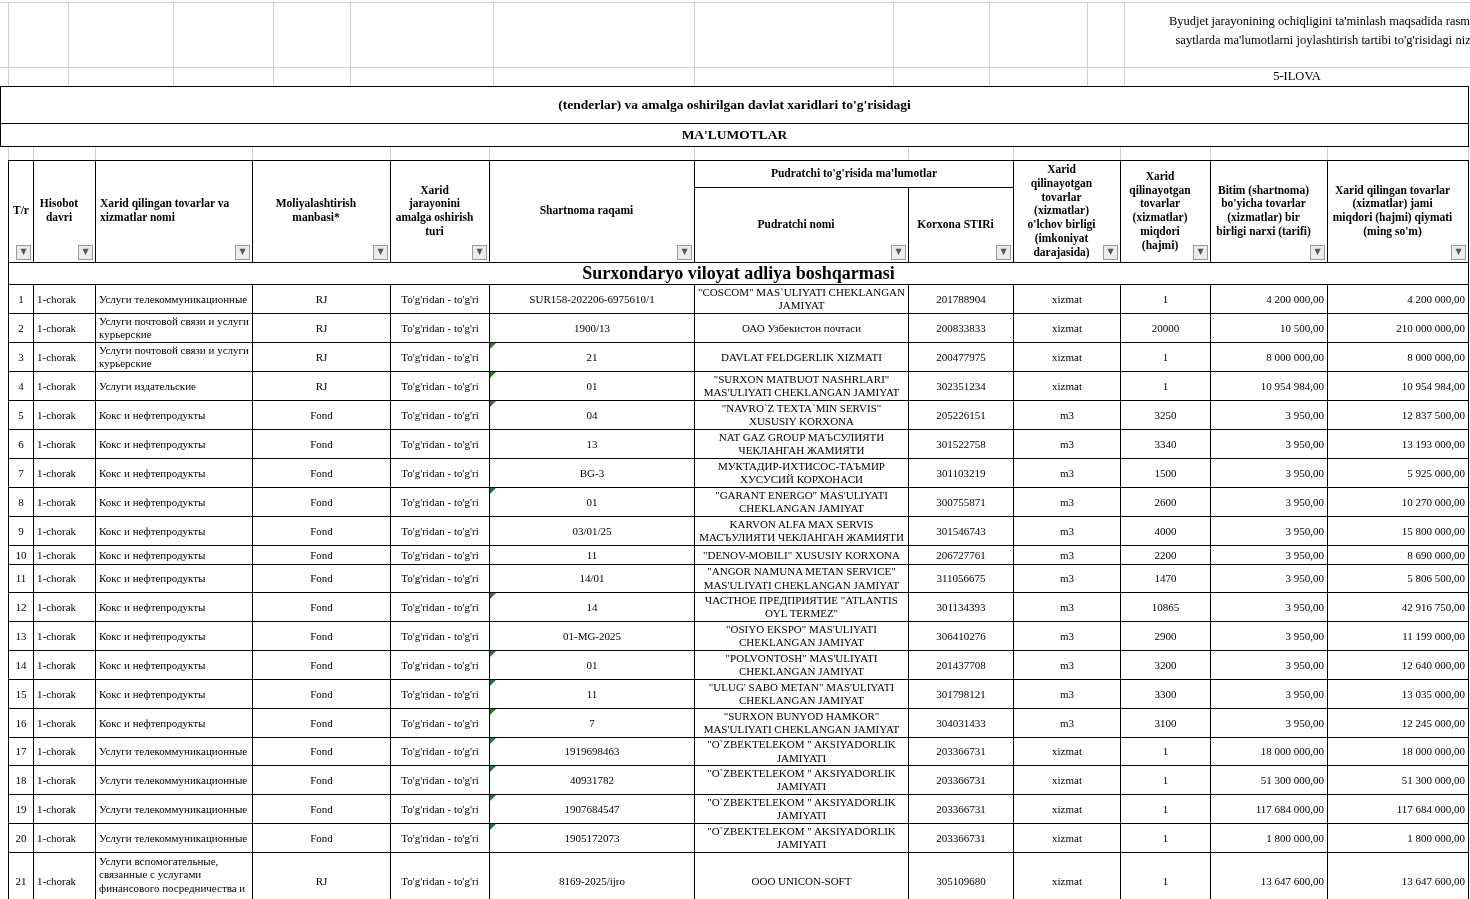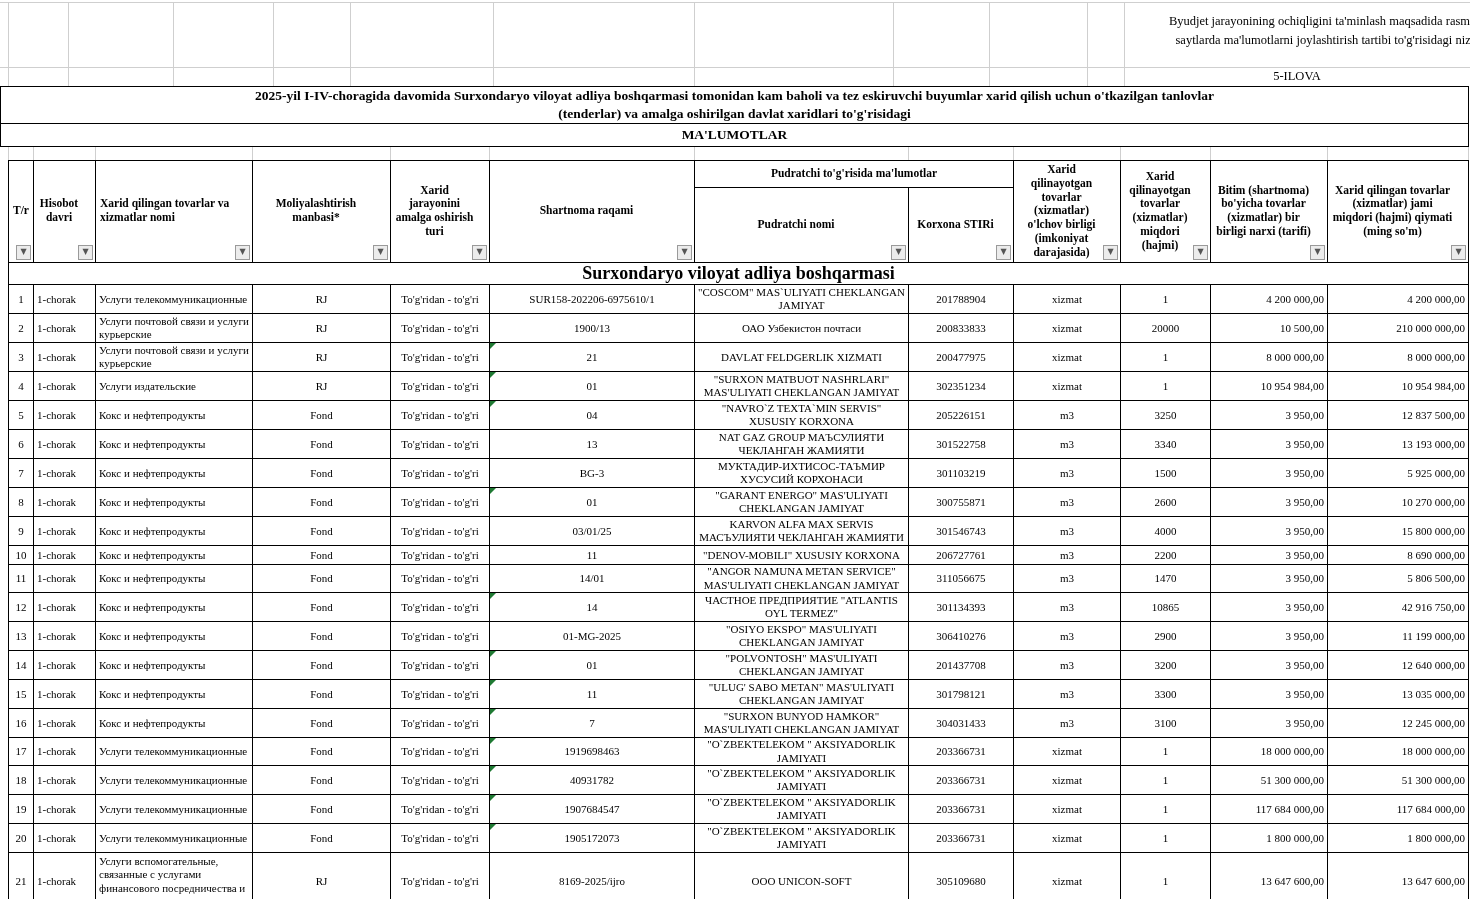--- a/index.html
+++ b/index.html
@@ -74,21 +74,20 @@
 
   <div id="note-cell">
     <span>Byudjet jarayonining ochiqligini ta'minlash maqsadida rasmiy veb-saytlarda ma'lumotlarni joylashtirish tartibi to'g'risidagi nizomga</span>
   </div>
   <div id="ilova-cell">
     <span>5-ILOVA</span>
   </div>
 
   <div id="title-box">
     <div id="title-main">
-      <div>2025-yil I-IV-choragida davomida Surxondaryo viloyat adliya boshqarmasi tomonidan kam baholi va tez eskiruvchi buyumlar xarid qilish uchun o'tkazilgan tanlovlar</div>
       <div>(tenderlar) va amalga oshirilgan davlat xaridlari to'g'risidagi</div>
     </div>
     <div id="title-sub">MA'LUMOTLAR</div>
   </div>
 
   <table id="main-table">
     <colgroup>
       <col style="width:25px">
         <col style="width:62px">
         <col style="width:157px">

